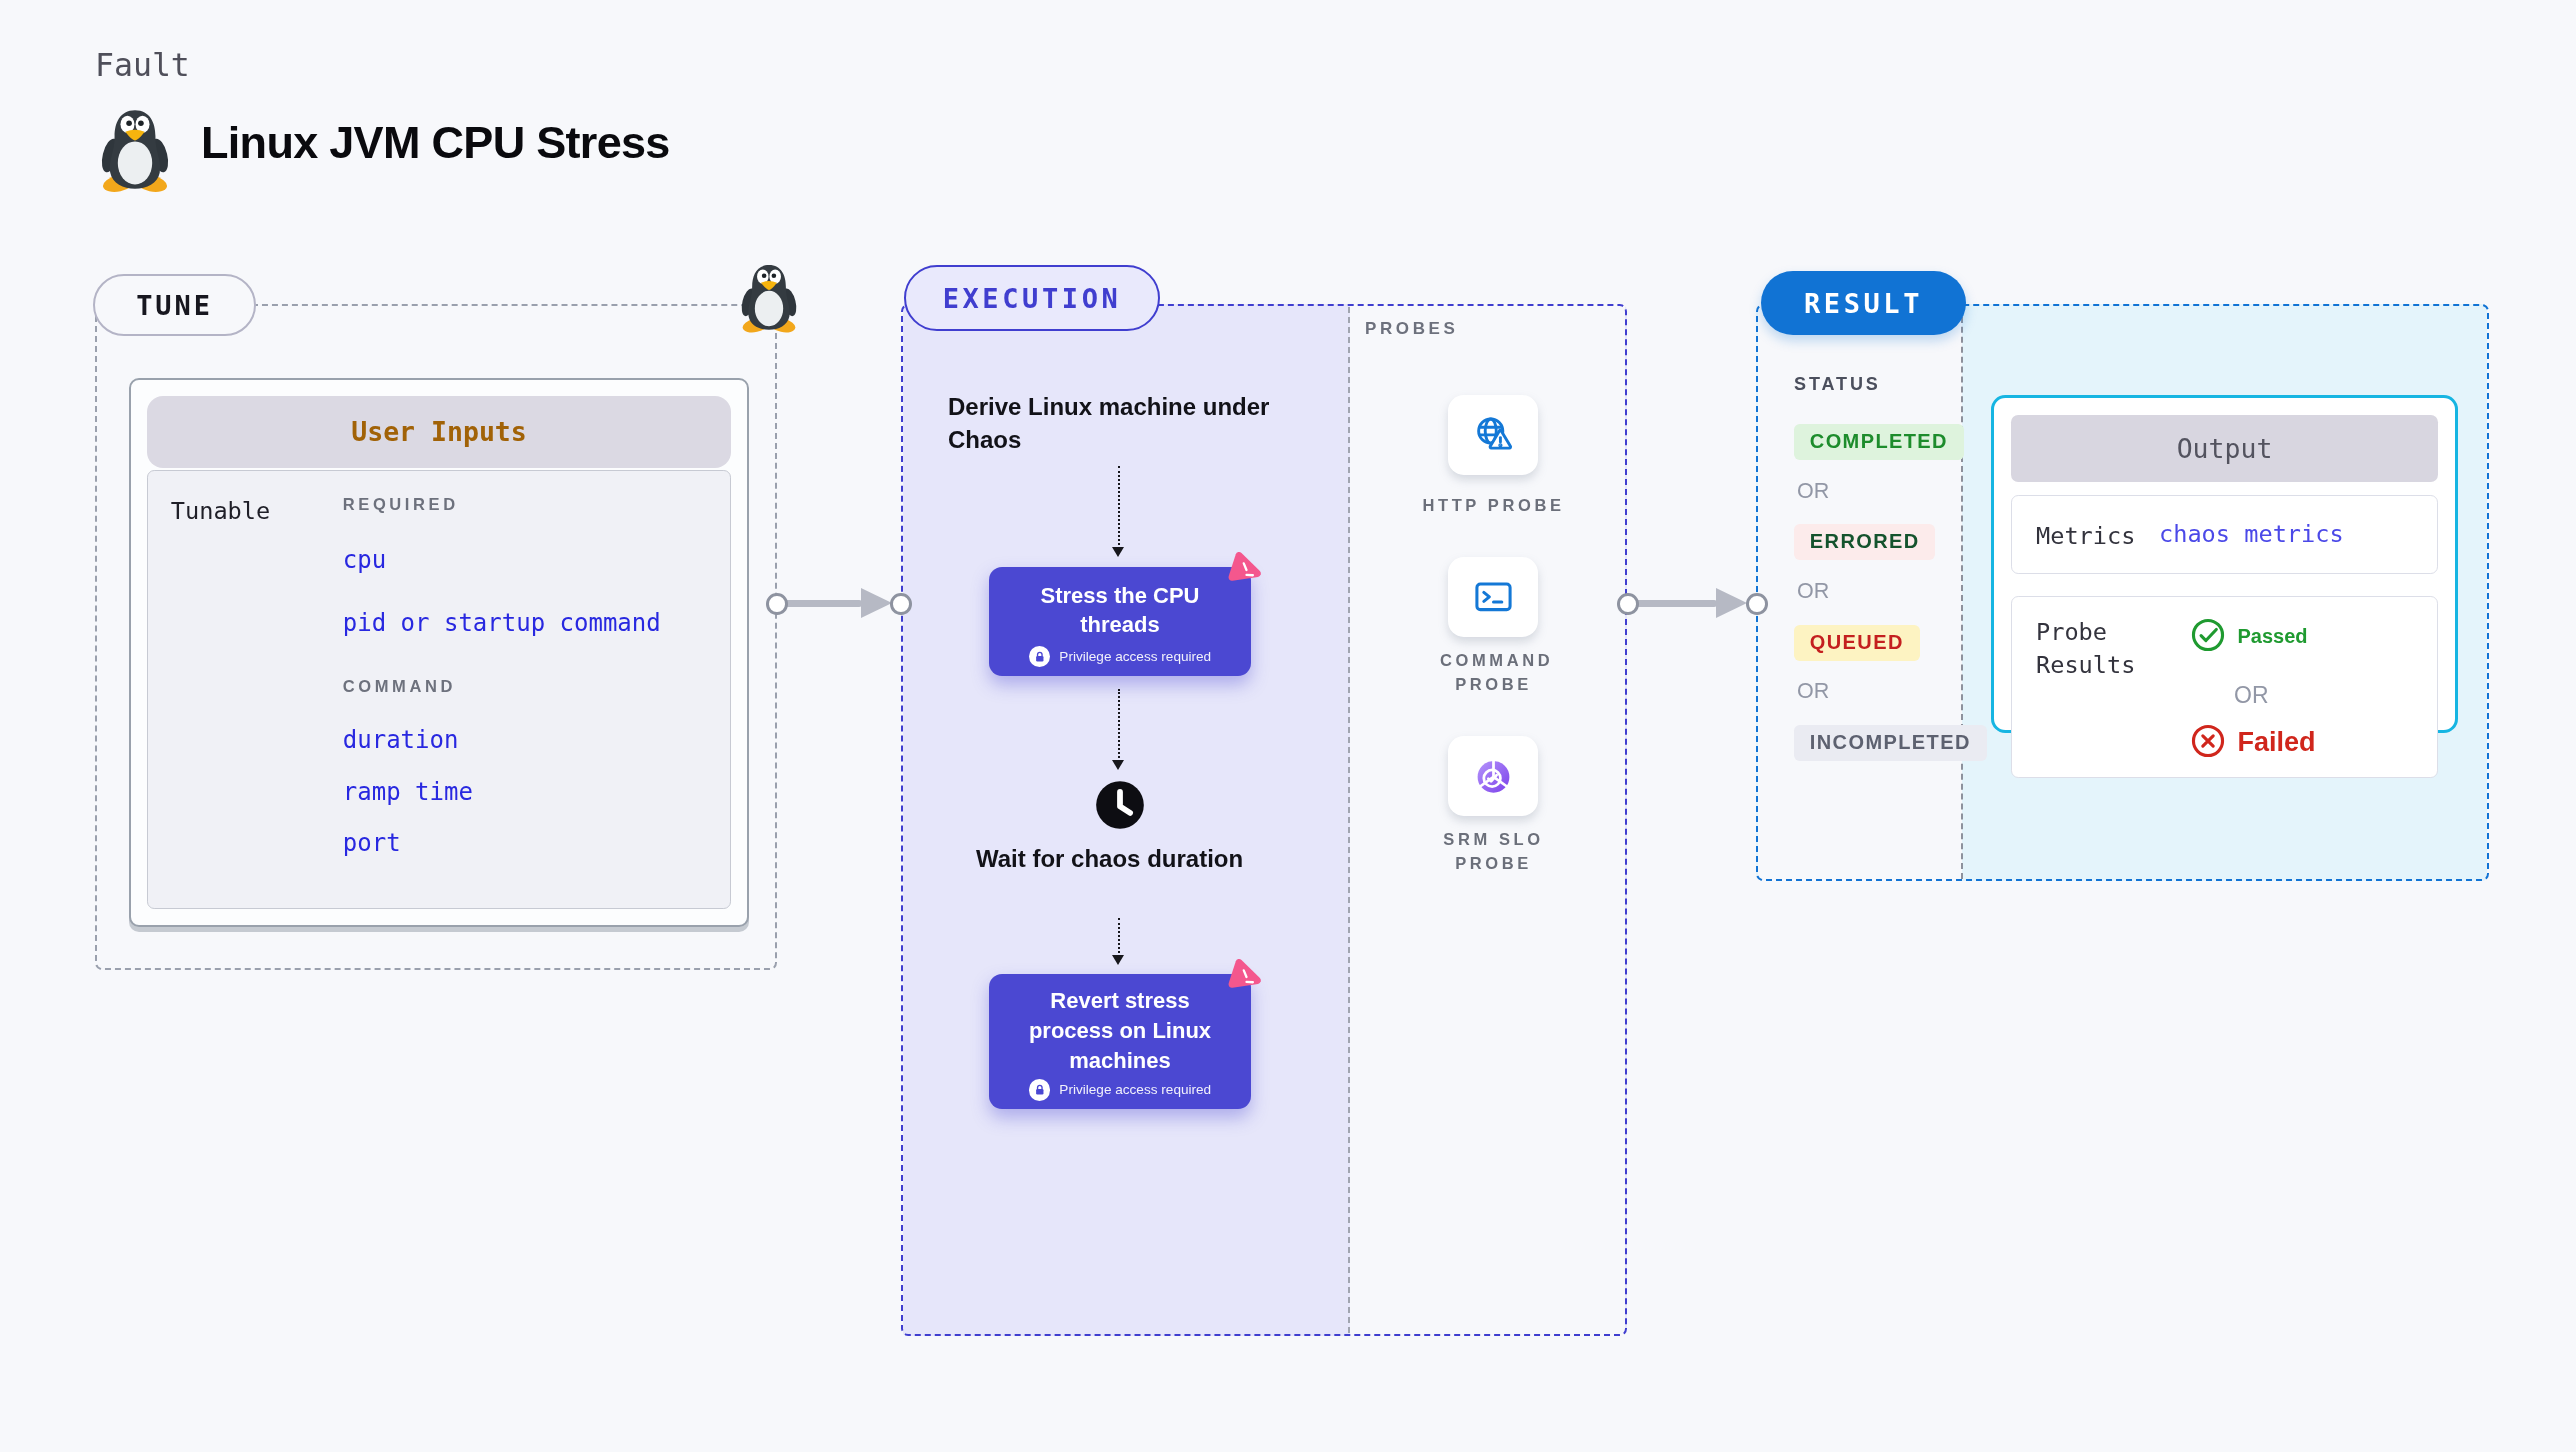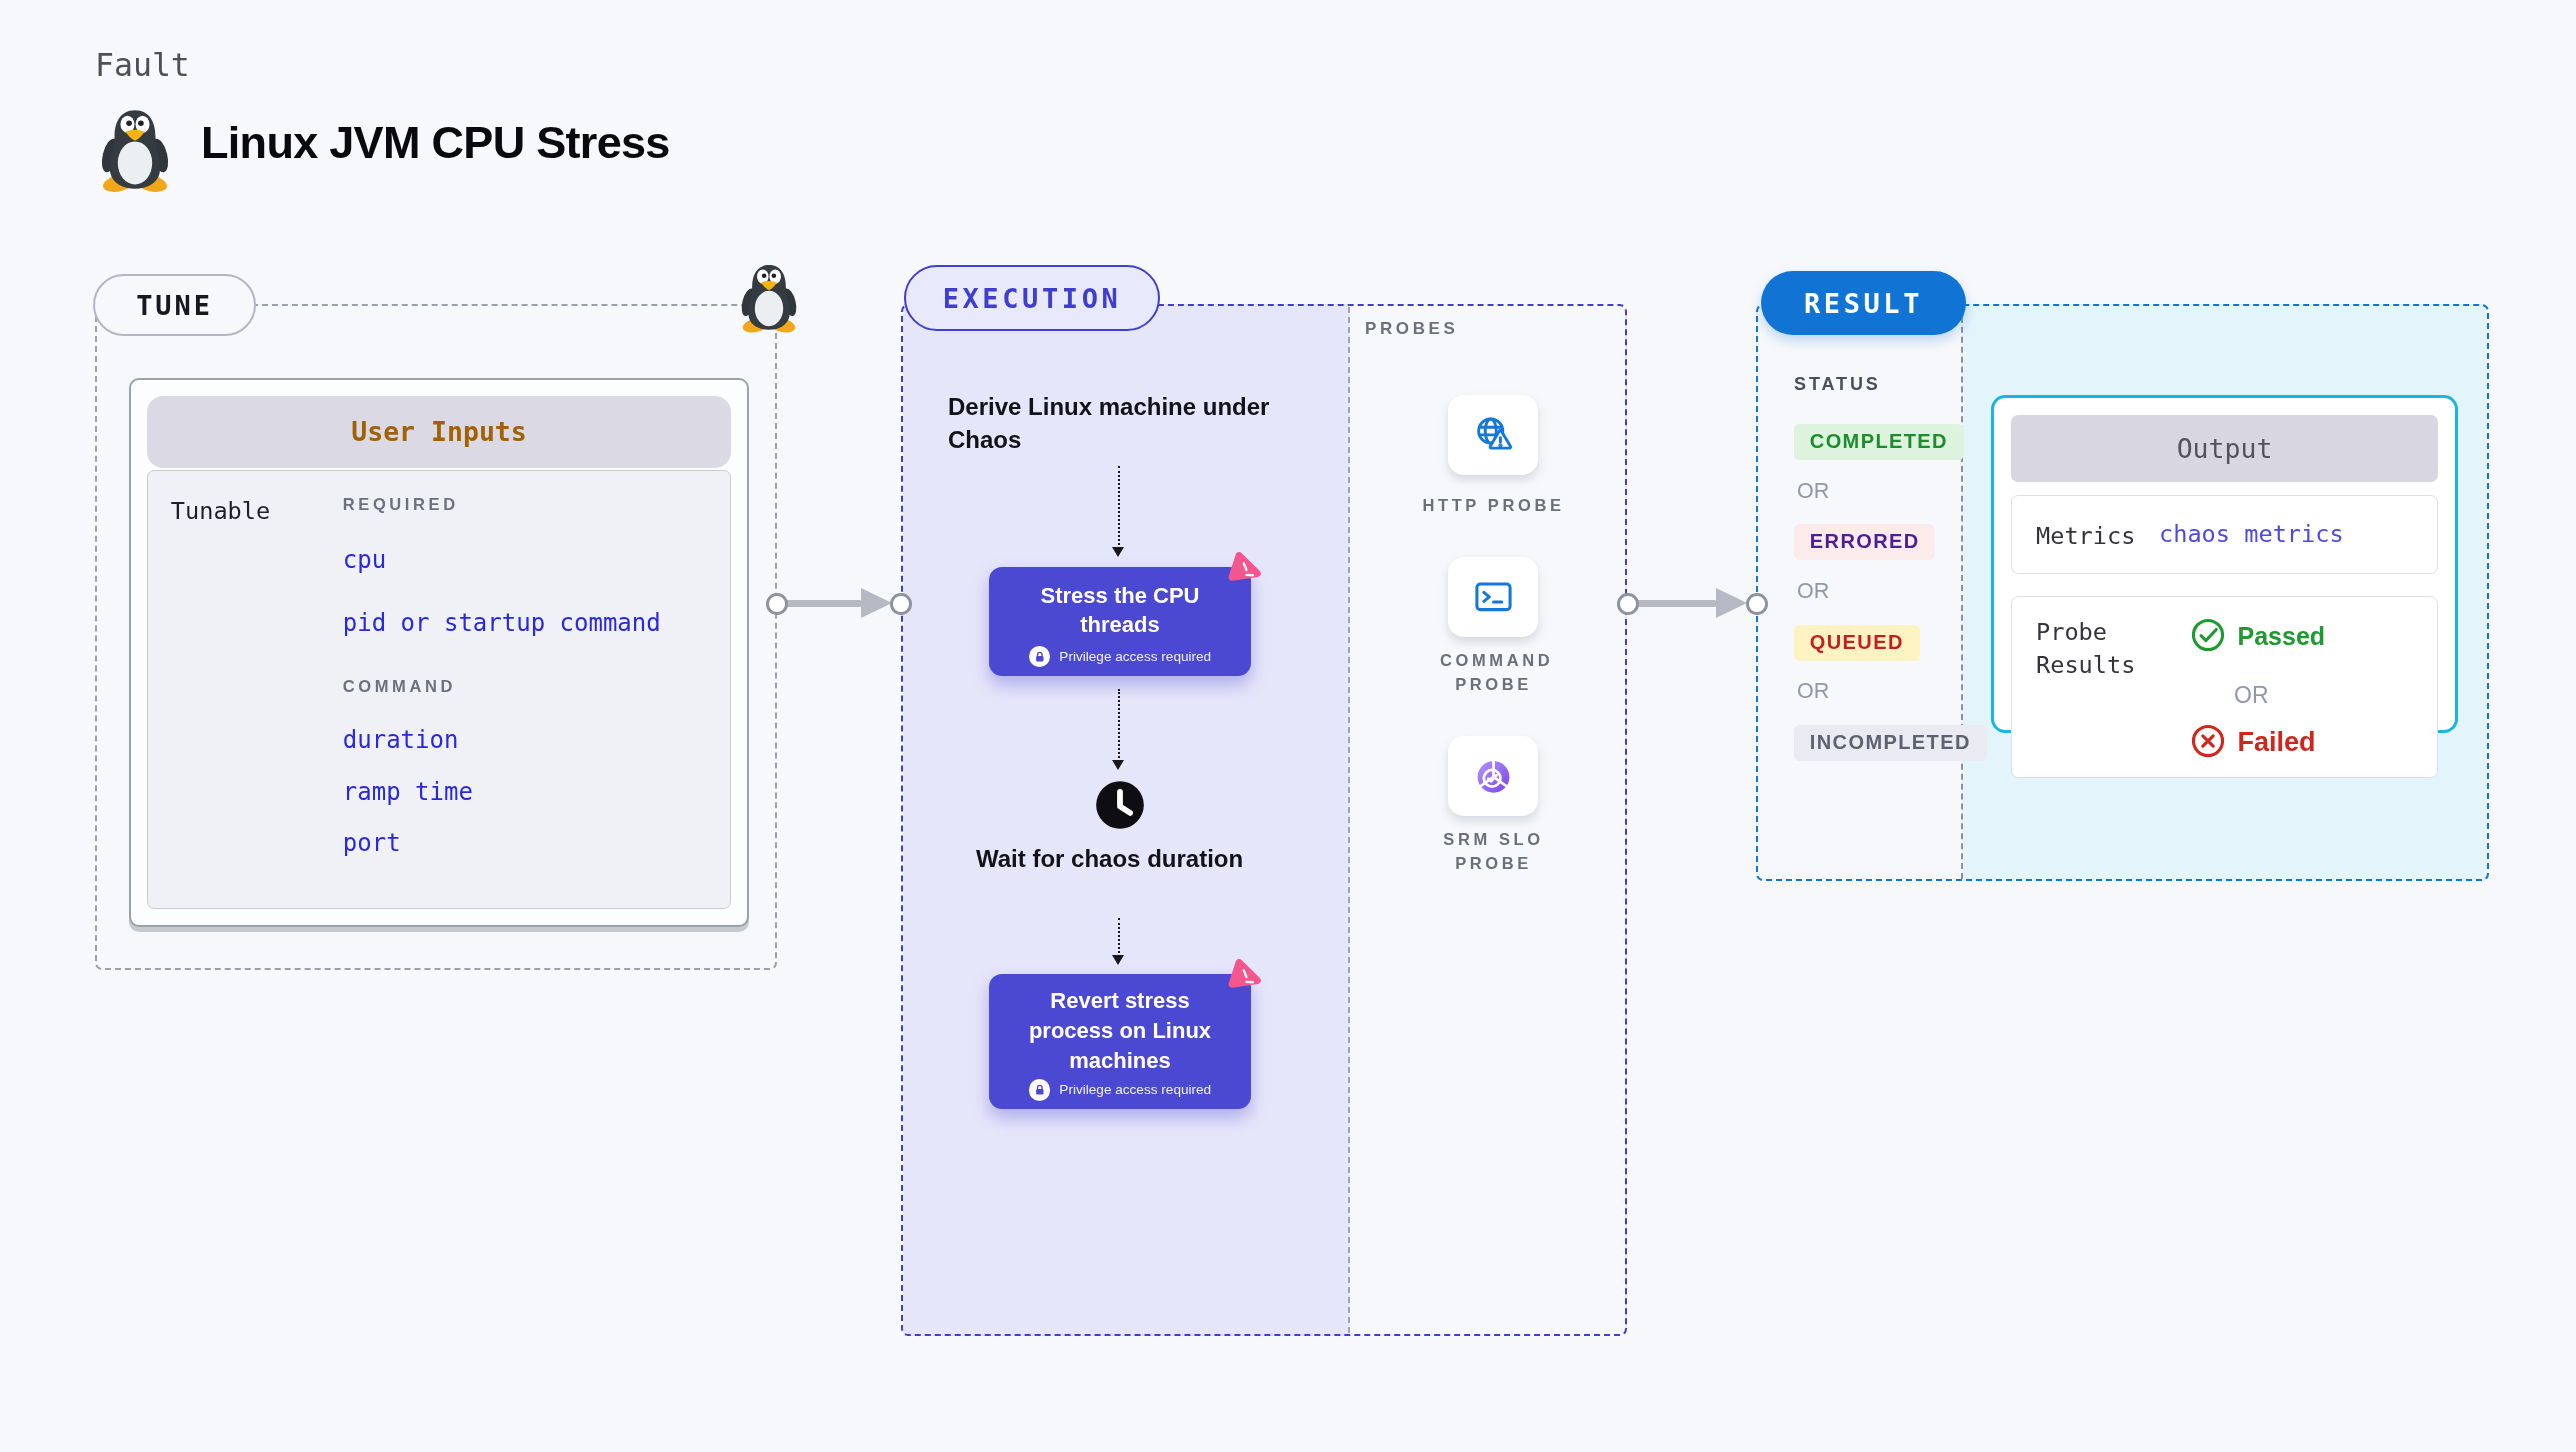--- a/index.html
+++ b/index.html
@@ -82,40 +82,40 @@
            box-shadow:0 5px 10px rgba(125,135,155,.28); cursor:pointer; }
   .probe-card svg { width:47px; height:47px; }
   .probe-label { width:215px; text-align:center; font-size:16.5px; line-height:24px;
            letter-spacing:3.6px; color:#6b6f7a; font-weight:bold; }
 
   
   .status-head { font-size:18px; letter-spacing:2.9px; color:#4b4f5d; }
   .badge { display:inline-block; padding:6.4px 15.8px; border-radius:5.7px;
            font-weight:bold; font-size:20px; letter-spacing:1.4px; }
   .badge.completed { background:#def3dd; color:#1d8c2c; }
-  .badge.errored { background:#fcebeb; color:#4c1d95; }
+  .badge.errored { background:#fcebeb; color:#14532d; }
   .badge.queued { background:#fdf3c2; color:#c41f1f; }
   .badge.incompleted { background:#eaebf2; color:#5d6170; }
   .or-label { font-size:21.5px; color:#9297a6; }
 
   
   .output-card { left:1991px; top:395px; width:467px; height:338px; background:#ffffff;
            border:3.6px solid #16b5e2; border-radius:14.3px; }
   .output-header { position:absolute; left:17px; right:17px; top:17px; height:67px;
            background:#d8d6e0; border-radius:7.2px; display:flex; align-items:center; justify-content:center;
            font-size:26.5px; color:#53535f; }
   .output-row { position:absolute; left:17px; right:17px; background:#fff;
            border:1.4px solid #dcdee8; border-radius:7.2px; }
   .row-metrics { top:97px; height:79px; }
   .row-probe { top:198px; height:182px; }
   .row-label { position:absolute; left:24px; font-size:23.6px; color:#33333d; line-height:33px; }
   .metrics-value { position:absolute; left:147px; top:24px; font-size:23.6px; color:#4b49e8; }
   .pr-item { position:absolute; display:flex; align-items:center; gap:11.5px; }
   .pr-item svg { width:36px; height:36px; }
-  .pr-passed { color:#1f9a30; font-weight:bold; font-size:25px; }
+  .pr-passed { color:#1f9a30; font-weight:bold; font-size:20px; }
   .pr-failed { color:#d0261c; font-weight:bold; font-size:27px; }
 </style>
 </head>
 <body>
 
 <div class="abs kicker mono">Fault</div>
 <div class="abs" style="left:97px; top:106px; width:76px; height:86px;">
   <svg viewBox="0 0 70 80" style="width:100%;height:100%;">
     <ellipse cx="12" cy="46" rx="7" ry="16" fill="#2f363c" transform="rotate(14 12 46)"></ellipse>
     <ellipse cx="58" cy="46" rx="7" ry="16" fill="#2f363c" transform="rotate(-14 58 46)"></ellipse>

